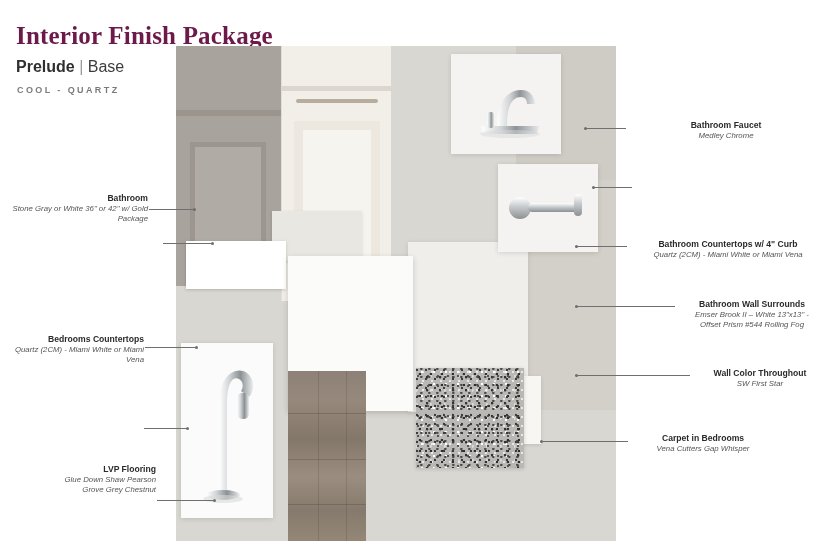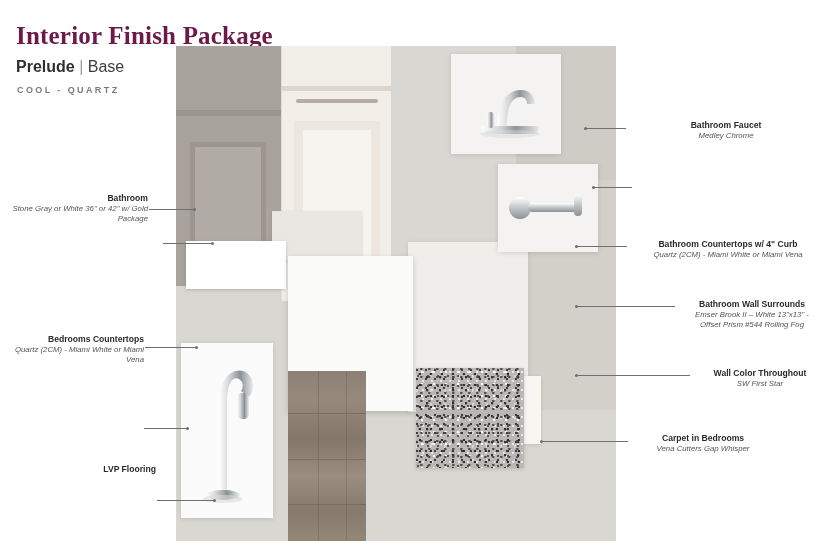--- a/index.html
+++ b/index.html
@@ -356,20 +356,21 @@
 
 
   <div class="callout left" style="left:14px; top:334px; width:130px;">
     <span class="c-title">Bedrooms Countertops</span>
     <span class="c-desc">Quartz (2CM) - Miami White or Miami Vena</span>
   </div>
 
 
   <div class="callout left" style="left:48px; top:464px; width:108px;">
     <span class="c-title">LVP Flooring</span>
+    <span class="c-desc">Glue Down Shaw Pearson Grove Grey Chestnut</span>
   </div>
 
   <div class="callout right" style="left:638px; top:120px; width:176px;">
     <span class="c-title">Bathroom Faucet</span>
     <span class="c-desc">Medley Chrome</span>
   </div>
 
 
   <div class="callout right" style="left:638px; top:239px; width:180px;">
     <span class="c-title">Bathroom Countertops w/ 4" Curb</span>

